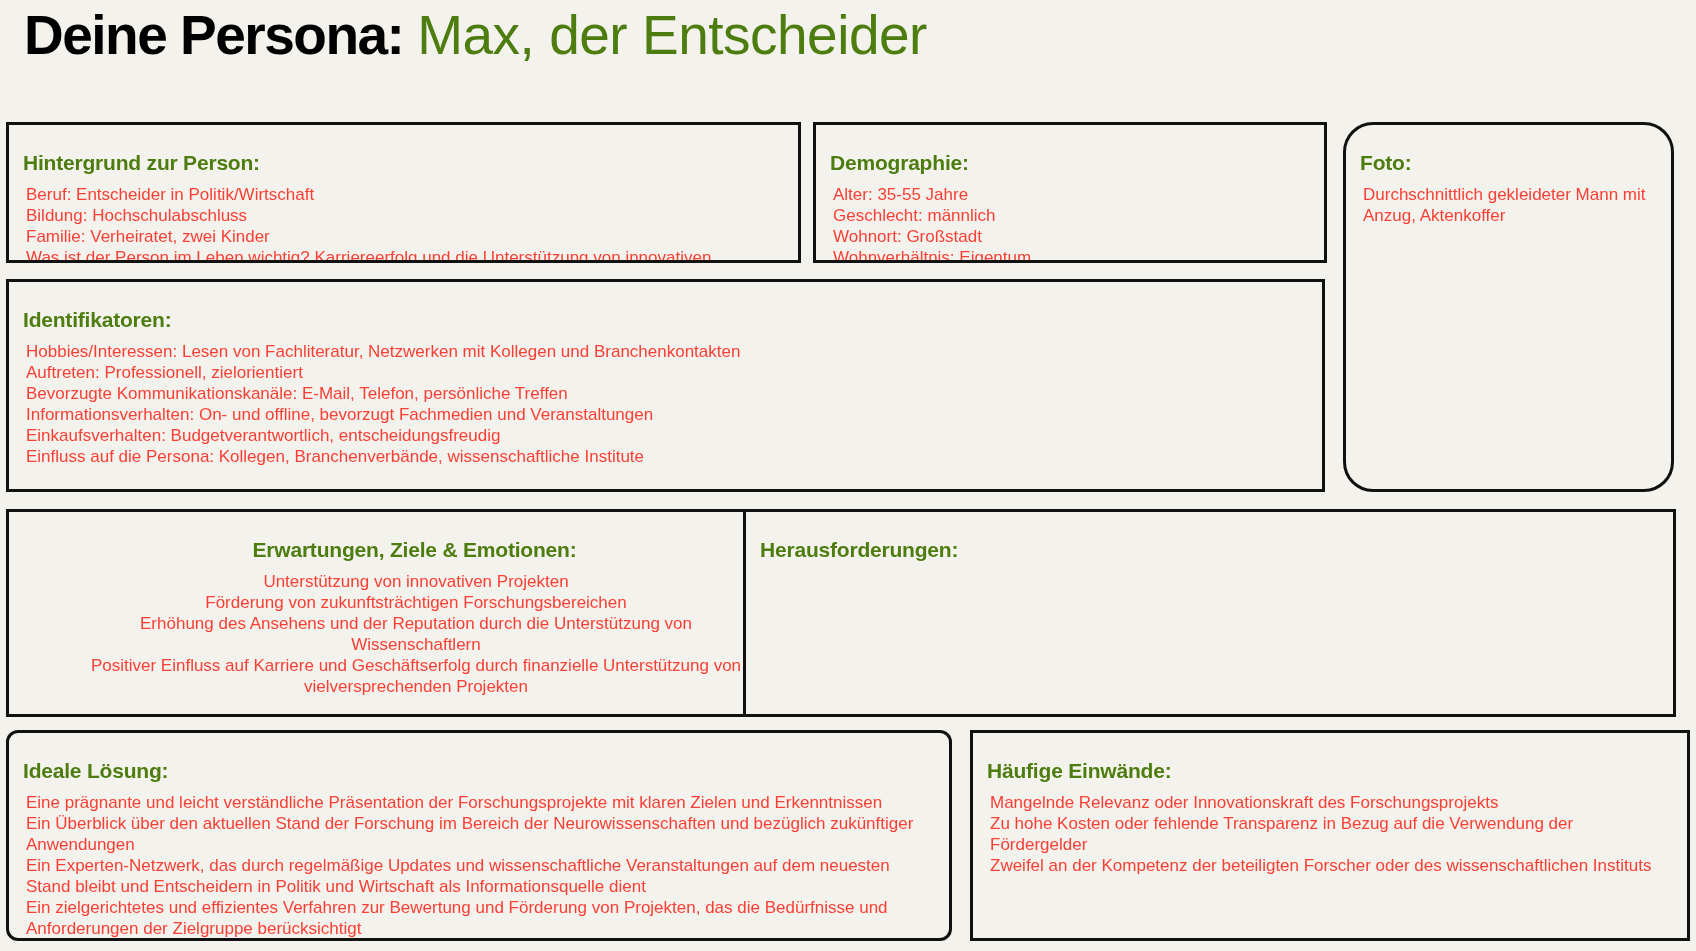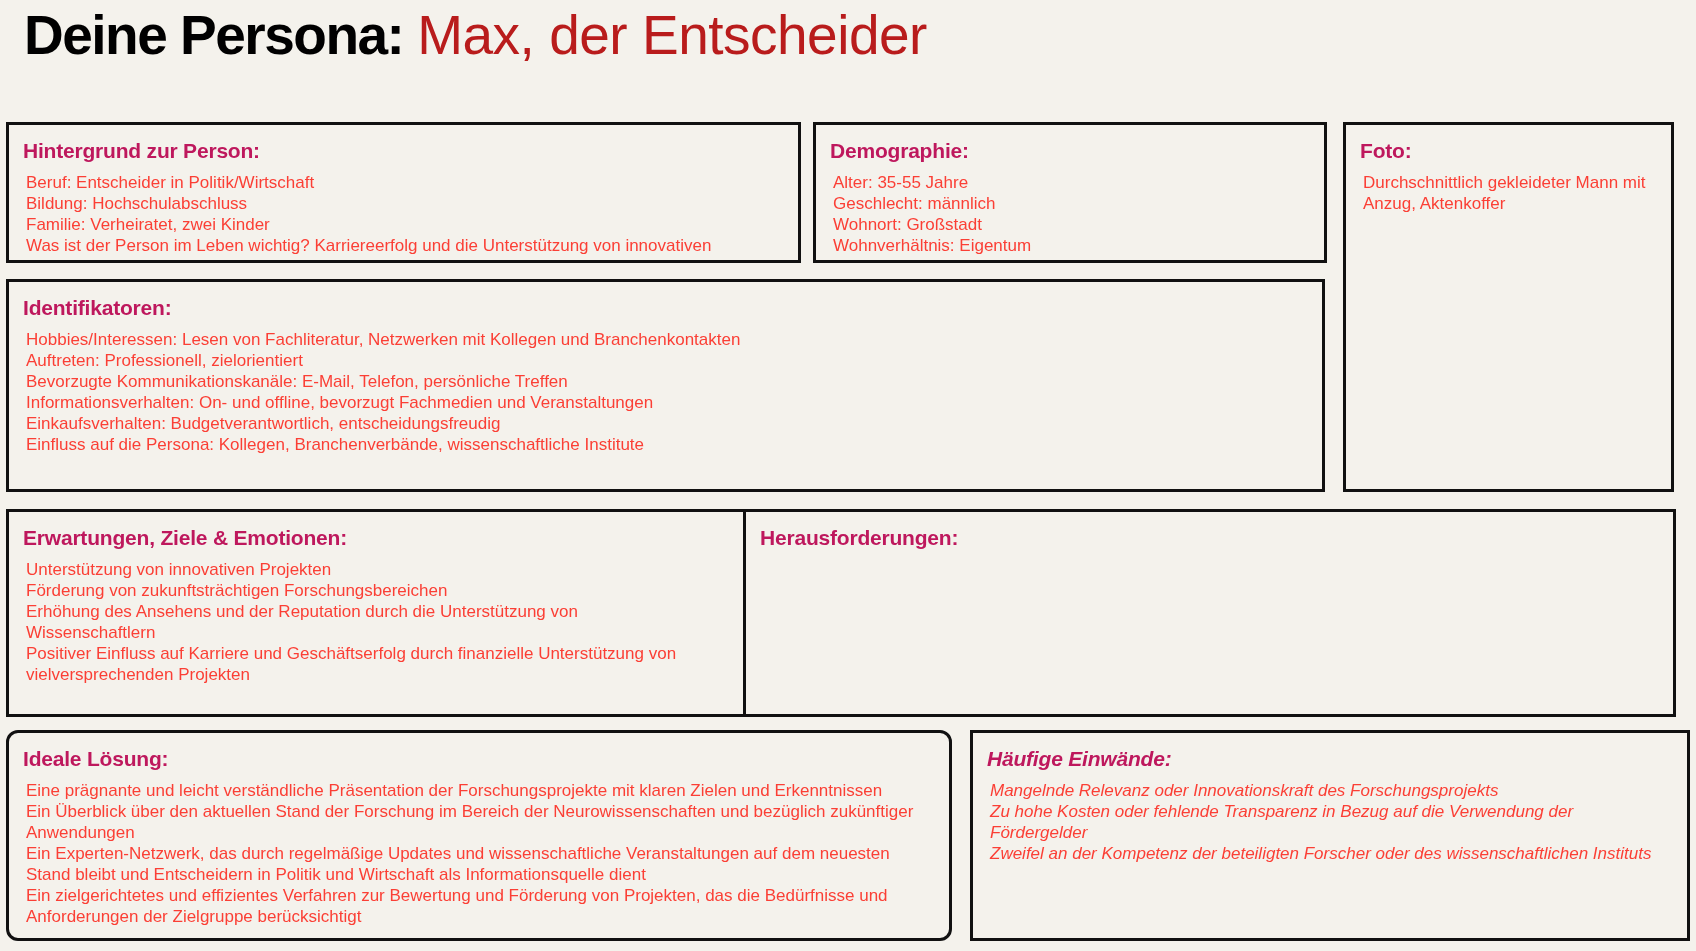--- a/index.html
+++ b/index.html
@@ -24,57 +24,57 @@
     font-size: 55px;
     line-height: 66px;
     letter-spacing: -1.5px;
     white-space: nowrap;
   }
   .page-title .t-black {
     color: #000000;
     font-weight: 700;
   }
   .page-title .t-red {
-    color: #b91c1c;
+    color: #4d7c0f;
     font-weight: 400;
     letter-spacing: -0.5px;
   }
   .box {
     position: absolute;
     border: 3px solid #111111;
     background: #f4f2ec;
     box-sizing: border-box;
     padding: 10px 14px;
     overflow: hidden;
   }
   .box h2 {
-    margin: 4px 0 9px 0;
+    margin: 16px 0 9px 0;
     font-size: 21px;
     line-height: 24px;
     font-weight: 700;
-    color: #be185d;
+    color: #4d7c0f;
     letter-spacing: -0.2px;
   }
   .items .item {
     margin: 0;
     padding-left: 3px;
     font-size: 17px;
     line-height: 21px;
     color: #fb3f35;
     white-space: pre;  
   }
   
   #box-hintergrund      { left: 6px;    top: 122px; width: 795px;  height: 141px; }
   #box-demographie      { left: 813px;  top: 122px; width: 514px;  height: 141px; }
-  #box-foto             { left: 1343px; top: 122px; width: 331px;  height: 370px; }
+  #box-foto             { left: 1343px; top: 122px; width: 331px;  height: 370px; border-radius: 30px; }
   #box-identifikatoren  { left: 6px;    top: 279px; width: 1319px; height: 213px; }
-  #box-erwartungen      { left: 6px;    top: 509px; width: 817px;  height: 208px; }
+  #box-erwartungen      { left: 6px;    top: 509px; width: 817px;  height: 208px; text-align: center; }
   #box-herausforderungen{ left: 743px;  top: 509px; width: 933px;  height: 208px; }
   #box-ideale-loesung   { left: 6px;    top: 730px; width: 946px;  height: 211px; border-radius: 12px; }
-  #box-haeufige-einwaende{ left: 970px; top: 730px; width: 720px;  height: 211px; font-style: italic; }
+  #box-haeufige-einwaende{ left: 970px; top: 730px; width: 720px;  height: 211px; }
 </style>
 </head>
 <body>
 
 <div class="canvas">
 
   <h1 class="page-title"><span class="t-black">Deine Persona:</span><span> </span><span class="t-red">Max, der Entscheider</span></h1>
 
   <section class="box" id="box-hintergrund">
     <h2>Hintergrund zur Person:</h2>

